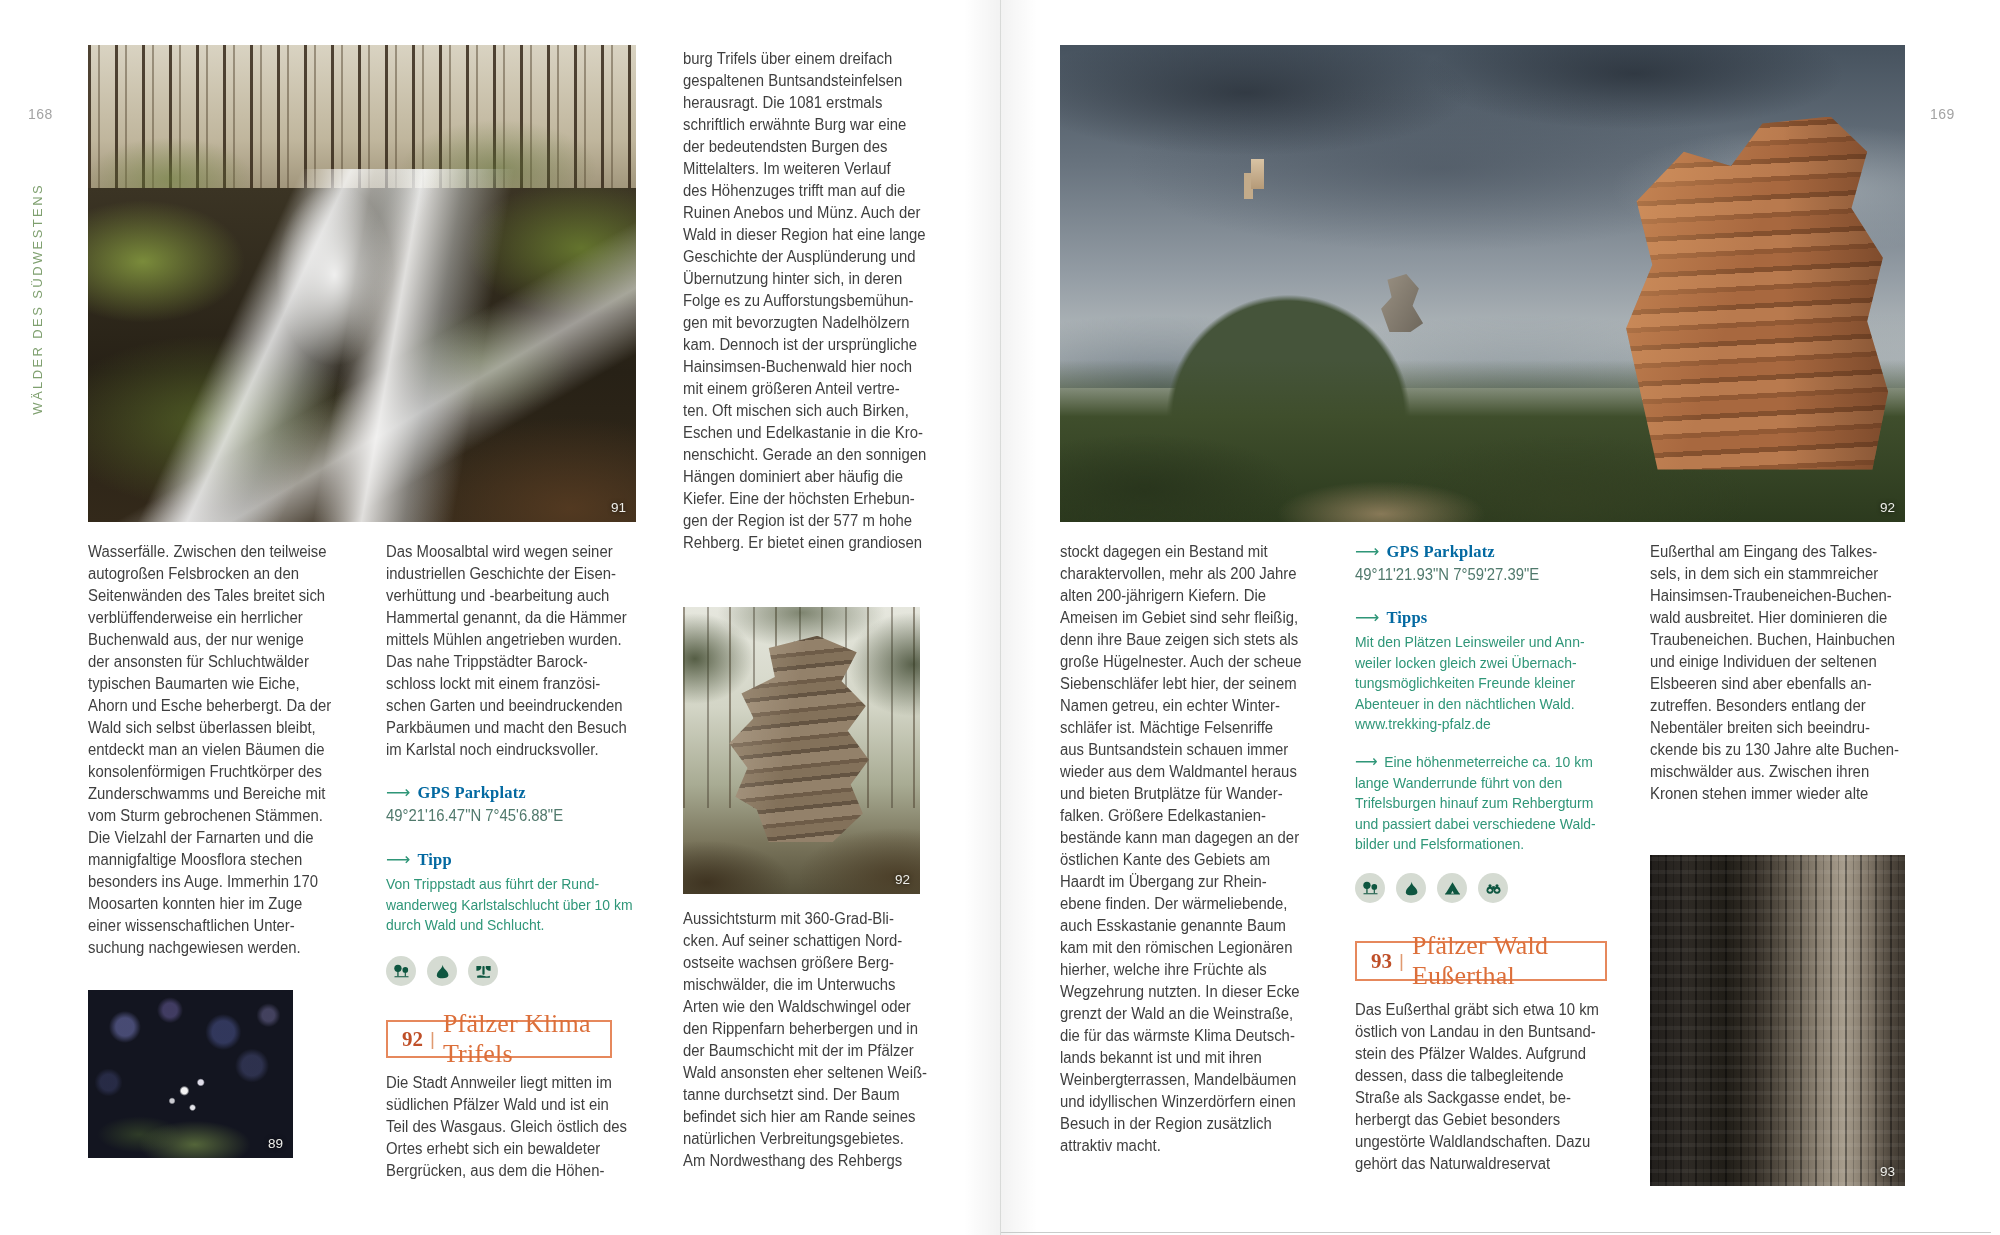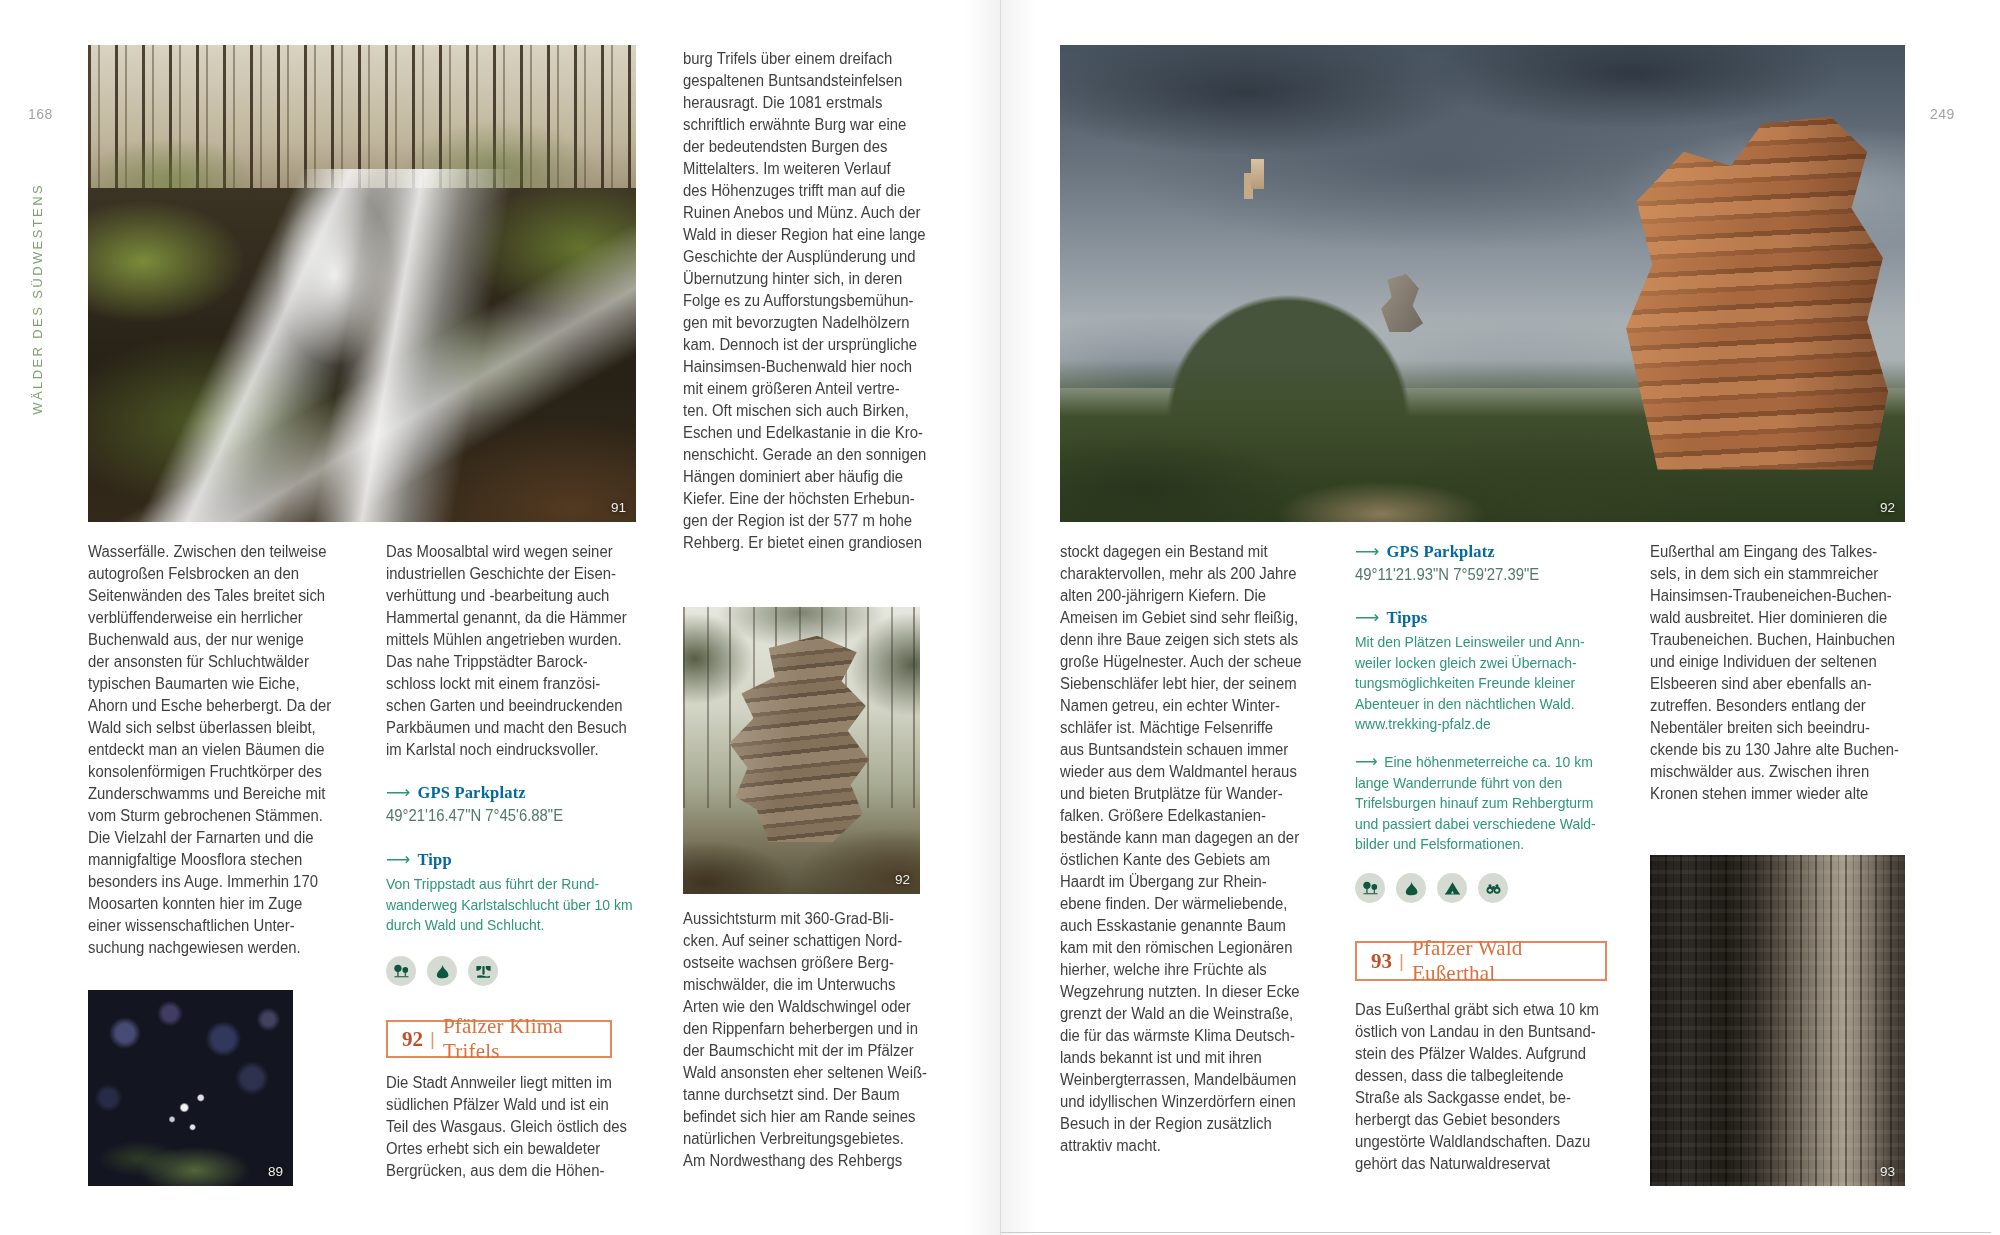--- a/index.html
+++ b/index.html
@@ -45,21 +45,21 @@
       linear-gradient(180deg, #3b3424 0%, #272116 55%, #33291a 100%);
   }
   .wf-water { left:0; top:26%; width:100%; height:74%;
     background:
       radial-gradient(ellipse 90px 140px at 45% 30%, rgba(255,255,255,.85), transparent 65%),
       linear-gradient(115deg, transparent 30%, rgba(252,253,255,.8) 37%, rgba(235,242,248,.35) 44%, transparent 50%),
       linear-gradient(100deg, transparent 47%, rgba(255,255,255,.85) 55%, rgba(240,246,252,.4) 62%, transparent 70%),
       linear-gradient(150deg, transparent 55%, rgba(255,255,255,.55) 65%, transparent 75%);
   }
 
-  #photo-bokeh { left:88px; top:990px; width:205px; height:196px; background-color:#131520;
+  #photo-bokeh { left:88px; top:990px; width:205px; height:168px; background-color:#131520;
     background-image:
       radial-gradient(circle at 18% 22%, rgba(150,155,240,.4) 0 9px, transparent 16px),
       radial-gradient(circle at 40% 12%, rgba(170,150,250,.3) 0 7px, transparent 13px),
       radial-gradient(circle at 66% 25%, rgba(120,135,230,.3) 0 11px, transparent 18px),
       radial-gradient(circle at 88% 15%, rgba(190,180,255,.28) 0 6px, transparent 12px),
       radial-gradient(circle at 80% 45%, rgba(140,150,240,.22) 0 10px, transparent 17px),
       radial-gradient(circle at 10% 55%, rgba(120,130,220,.2) 0 8px, transparent 14px),
       radial-gradient(circle at 47% 60%, rgba(255,255,255,.95) 0 3px, transparent 5px),
       radial-gradient(circle at 55% 55%, rgba(245,242,255,.9) 0 2.5px, transparent 4px),
       radial-gradient(circle at 41% 66%, rgba(235,235,240,.85) 0 2px, transparent 3.5px),
@@ -144,21 +144,21 @@
   
   .icons-row { position:absolute; display:flex; gap:11px; }
   .icon-circle { width:30px; height:30px; border-radius:50%; background:#d5dbd2;
     display:flex; align-items:center; justify-content:center; }
 
   
   .section-box { position:absolute; border:2px solid #e6885c; background:#fff;
     display:flex; align-items:center; padding-left:14px; box-sizing:border-box; }
   .sec-num { font-family:"Liberation Serif", serif; font-weight:700; font-size:21px; color:#bf4f28; }
   .sec-pipe { font-size:19px; color:#e09a70; margin:0 8px 0 7px; }
-  .sec-title { font-family:"Liberation Serif", serif; font-size:21px; color:#dc6f3a; letter-spacing:.2px; }
+  .sec-title { font-family:"Liberation Serif", serif; font-size:26px; color:#dc6f3a; letter-spacing:.2px; }
 
   
   .spine-shadow-left { position:absolute; left:964px; top:0; width:36px; height:100%;
     background:linear-gradient(90deg, rgba(0,0,0,0), rgba(0,0,0,.05)); }
   .spine-shadow-right { position:absolute; left:1001px; top:0; width:36px; height:100%;
     background:linear-gradient(90deg, rgba(0,0,0,.05), rgba(0,0,0,0)); }
   .spine-line { position:absolute; left:1000px; top:0; width:1px; height:100%; background:#d8dad8; }
   .page-edge-bottom { position:absolute; left:1001px; top:1232px; width:990px; height:1px; background:#c9cccb; }
 </style>
 </head>
@@ -302,21 +302,21 @@
 tanne durchsetzt sind. Der Baum
 befindet sich hier am Rande seines
 natürlichen Verbreitungsgebietes.
 Am Nordwesthang des Rehbergs</div>
 
   <div class="spine-shadow-left"></div>
   <div class="spine-shadow-right"></div>
   <div class="spine-line"></div>
   <div class="page-edge-bottom"></div>
 
-  <div class="pagenum" style="left:1930px; top:106px;">249</div>
+  <div class="pagenum" style="left:1930px; top:106px;">169</div>
 
   <div class="photo" id="photo-trifels">
     <div class="layer tf-sky"></div>
     <div class="layer tf-farhills"></div>
     <div class="layer tf-hillmain"></div>
     <div class="layer tf-castle">
         <div class="tf-keep"></div>
       </div>
     <div class="layer tf-crag"></div>
     <div class="layer tf-forest"></div>

